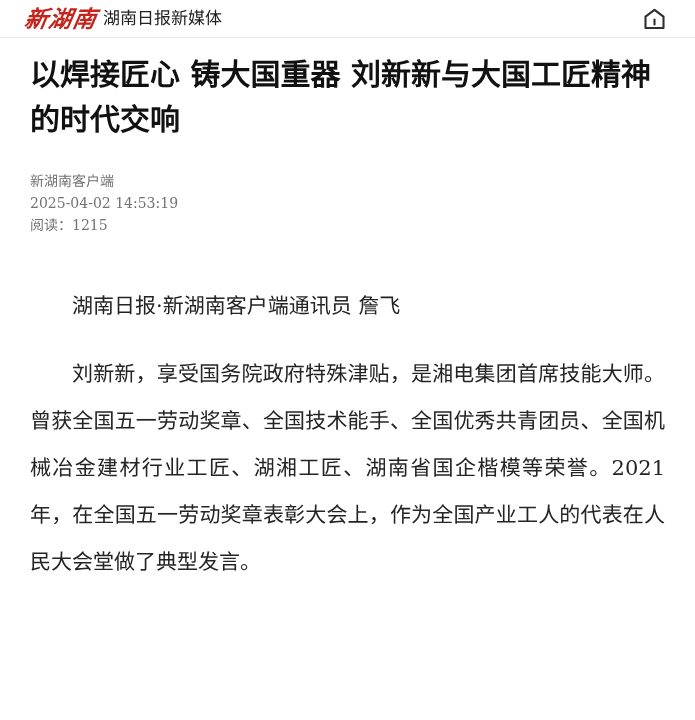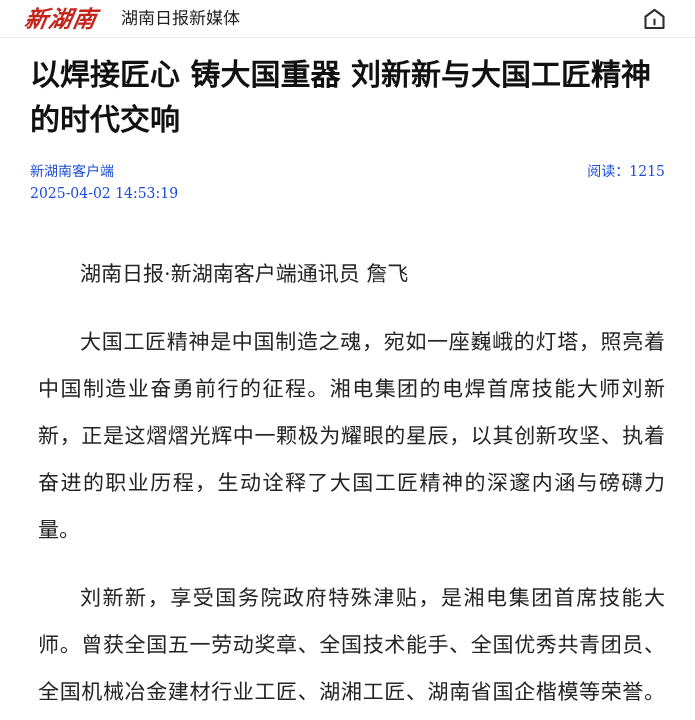--- a/index.html
+++ b/index.html
@@ -33,21 +33,21 @@
   .logo-text {
     color: #c4261d;
     font-size: 23px;
     font-weight: 900;
     font-style: italic;
     transform: skewX(-10deg);
     letter-spacing: 1px;
     line-height: 1;
   }
   .brand-text {
-    margin-left: 24px;
+    margin-left: 6px;
     font-size: 17px;
     color: #222222;
     line-height: 1;
   }
   .home-btn {
     width: 28px;
     height: 26px;
     display: flex;
     align-items: center;
     justify-content: center;
@@ -58,42 +58,43 @@
     padding: 0 30px;
   }
   .article-title {
     margin: 14px 0 14px 0;
     font-size: 30px;
     line-height: 45px;
     font-weight: 700;
     color: #111111;
   }
   .meta-row {
-    margin-top: 18px;
+    margin-top: 28px;
     display: flex;
     justify-content: space-between;
     align-items: flex-start;
     font-size: 14px;
     line-height: 22px;
-    color: #1d4ed8;
+    color: #737373;
+    flex-direction: column;
   }
   .meta-left div {
     white-space: nowrap;
   }
   .meta-right {
     white-space: nowrap;
   }
   .article-body {
     margin-top: 47px;
     font-size: 21px;
     line-height: 47px;
     color: #242424;
   }
   .article-body p {
-    margin: 0 0 21px 8px;
+    margin: 0 0 21px 0;
     text-indent: 2em;
     text-align: justify;
   }
 </style>
 </head>
 <body>
 
 <div class="page">
 
   <header class="site-header">
@@ -118,19 +119,18 @@
     <div class="meta-row">
       <div class="meta-left">
         <div>新湖南客户端</div>
         <div>2025-04-02 14:53:19</div>
       </div>
       <div class="meta-right">阅读：1215</div>
     </div>
 
     <article class="article-body">
       <p>湖南日报·新湖南客户端通讯员 詹飞</p>
-      <p>大国工匠精神是中国制造之魂，宛如一座巍峨的灯塔，照亮着中国制造业奋勇前行的征程。湘电集团的电焊首席技能大师刘新新，正是这熠熠光辉中一颗极为耀眼的星辰，以其创新攻坚、执着奋进的职业历程，生动诠释了大国工匠精神的深邃内涵与磅礴力量。</p>
       <p>刘新新，享受国务院政府特殊津贴，是湘电集团首席技能大师。曾获全国五一劳动奖章、全国技术能手、全国优秀共青团员、全国机械冶金建材行业工匠、湖湘工匠、湖南省国企楷模等荣誉。2021年，在全国五一劳动奖章表彰大会上，作为全国产业工人的代表在人民大会堂做了典型发言。</p>
 
     </article>
 
   </main>
 </div>
 
 </body></html>

